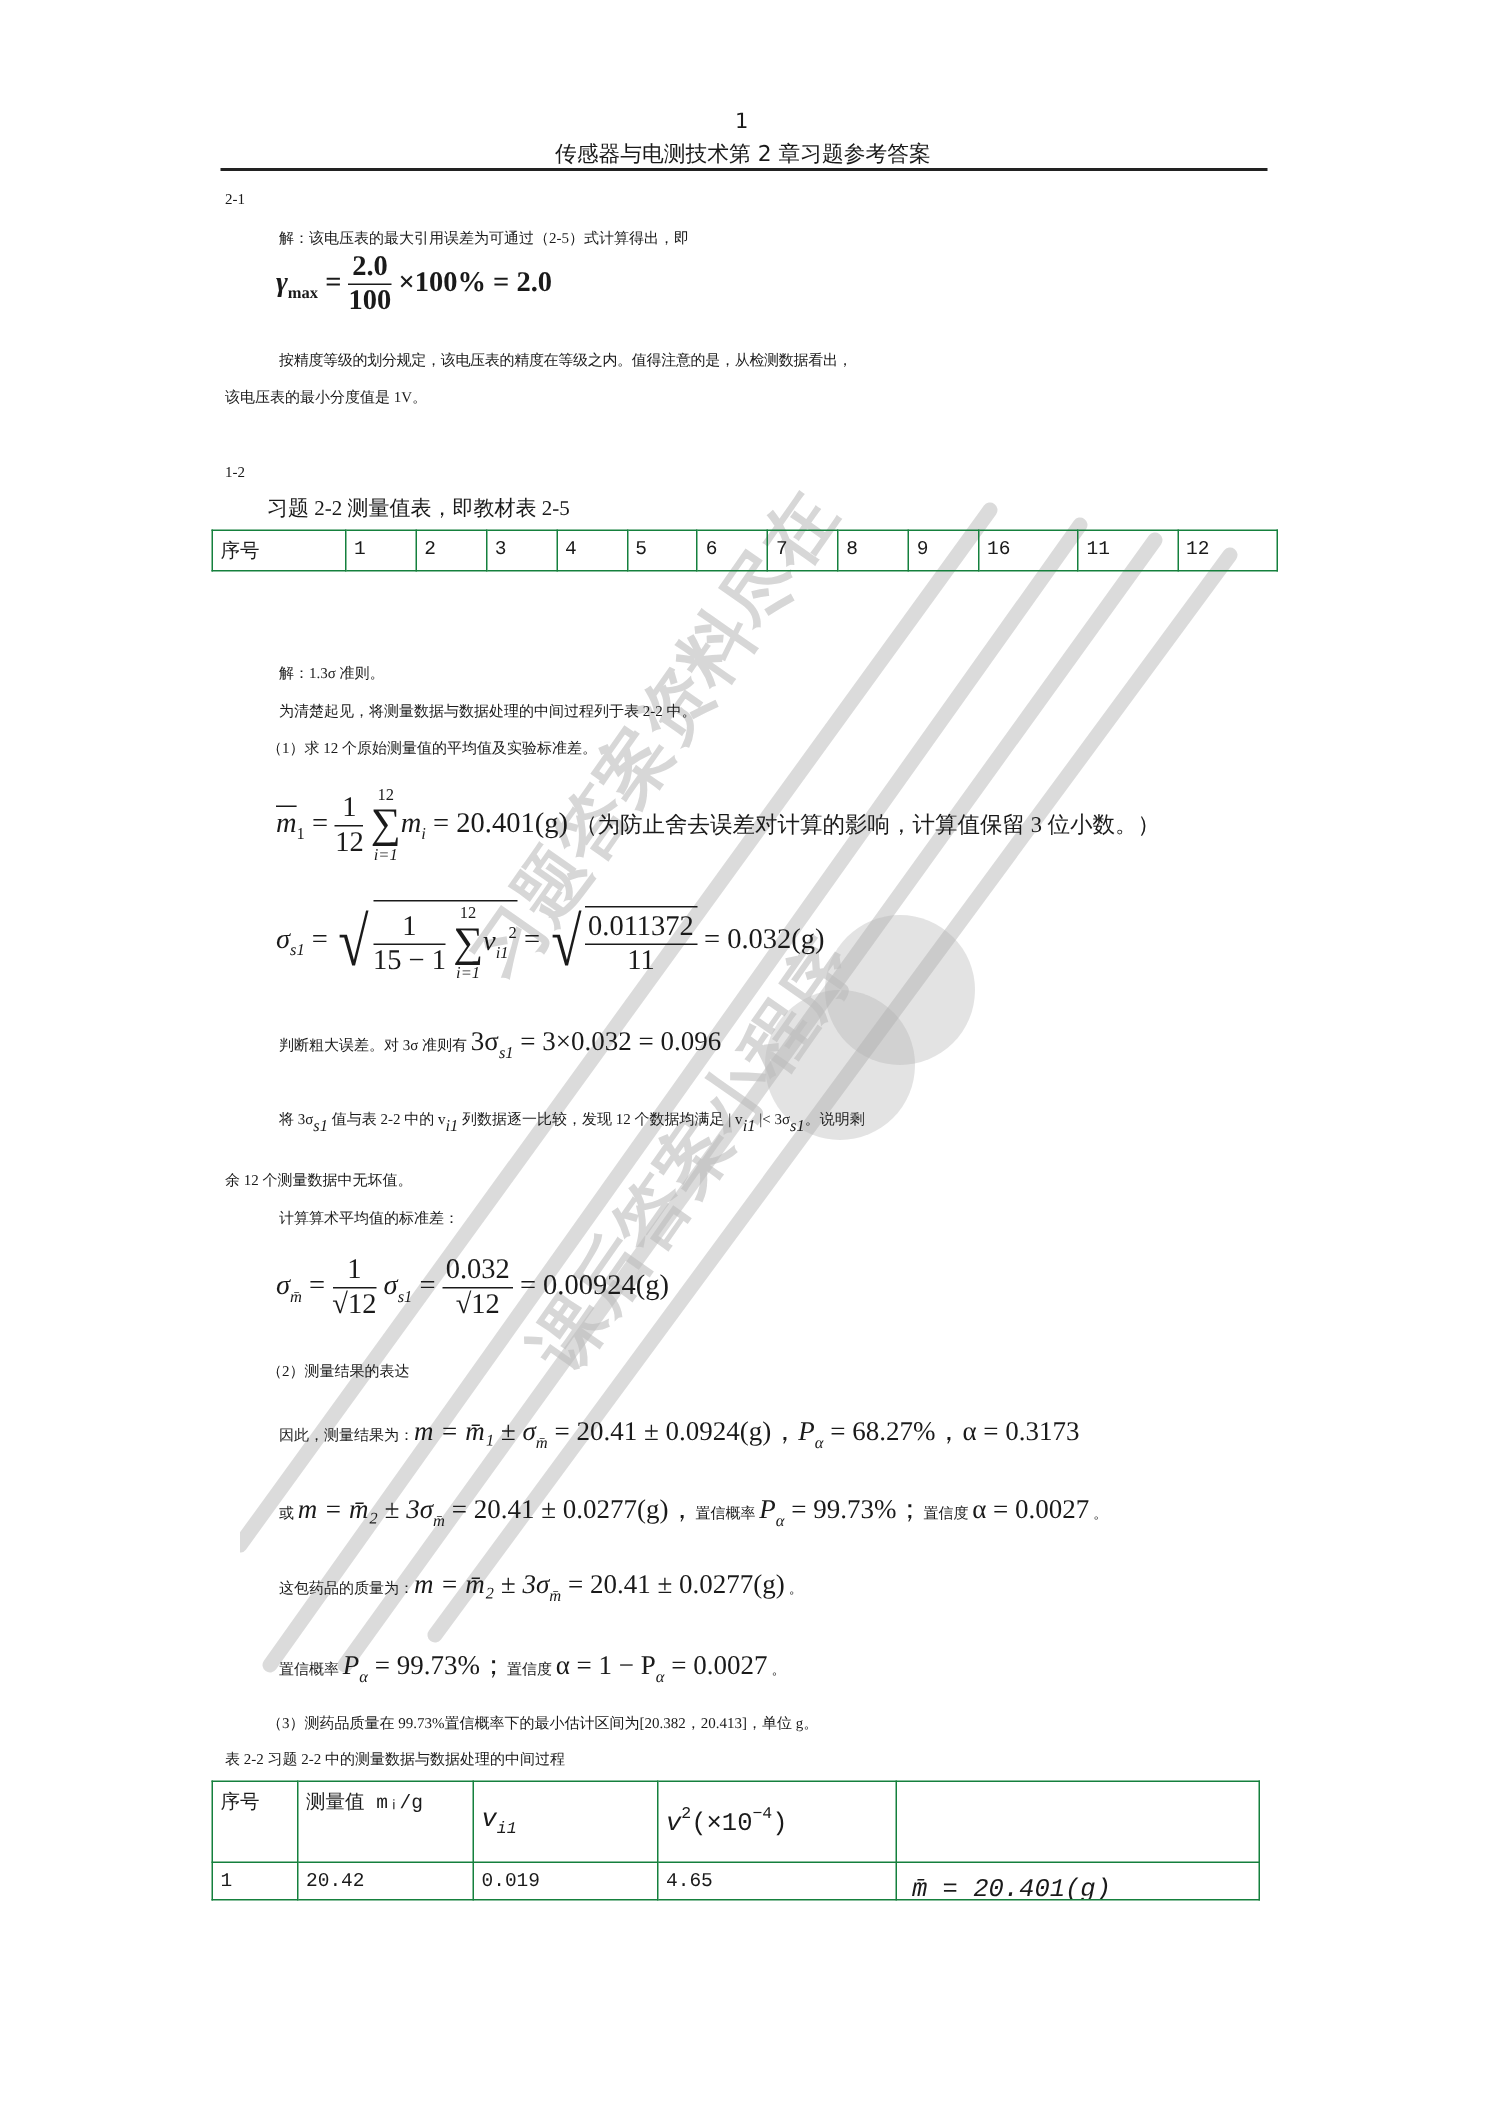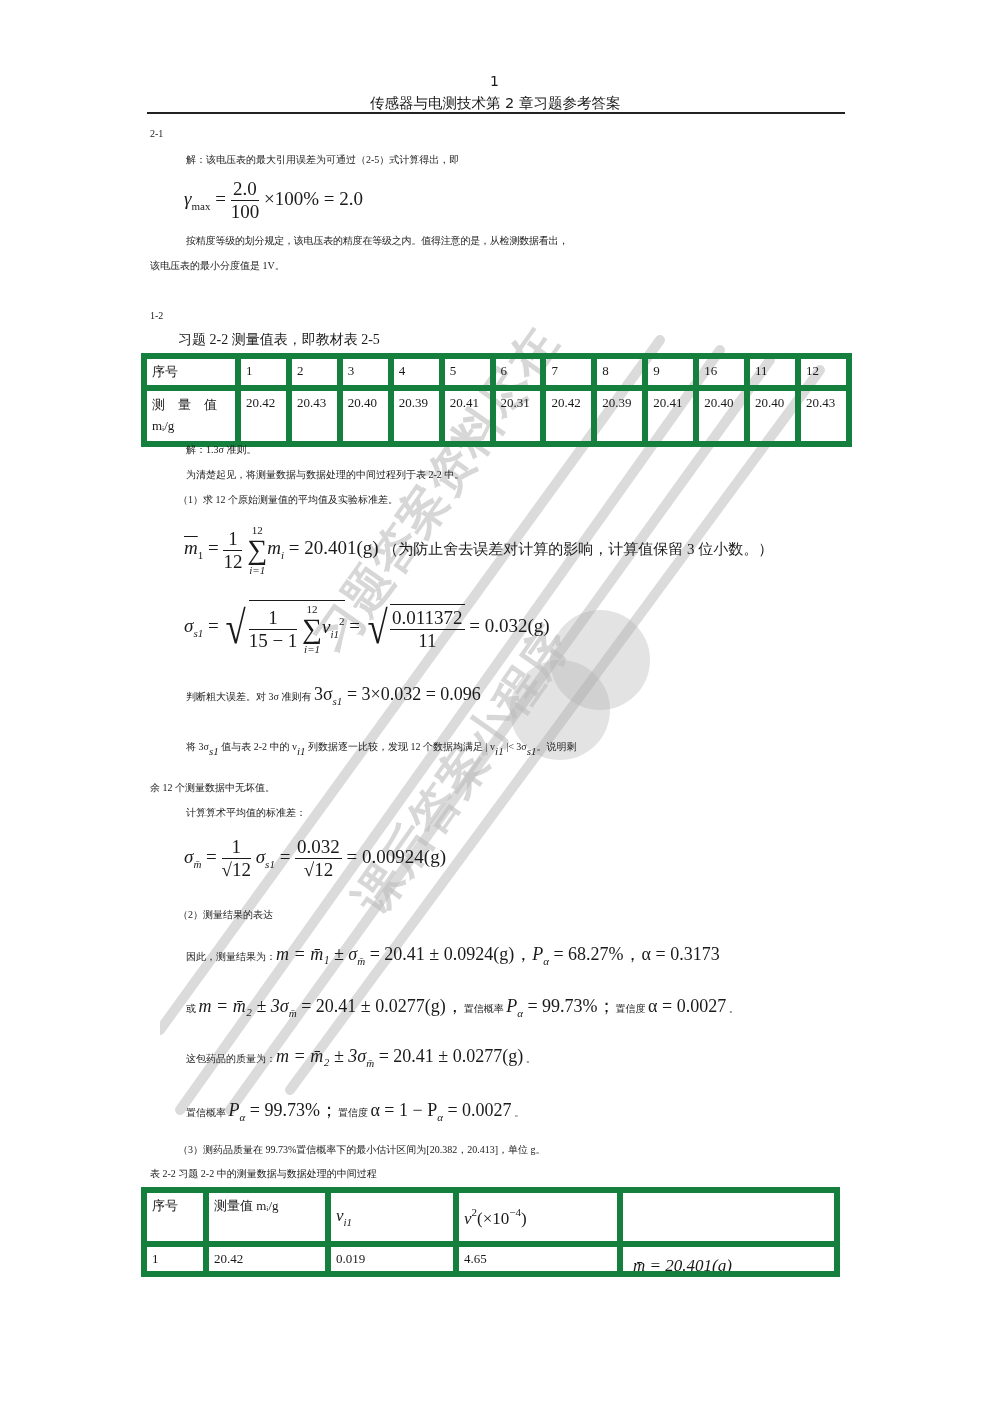--- a/index.html
+++ b/index.html
@@ -16,22 +16,22 @@
   .frac .num { display:block; border-bottom:1.3px solid #1a1a1a; padding:0 2px; line-height:22px; }
   .frac .den { display:block; line-height:22px; }
   .ovl { text-decoration:overline; }
   .sigma-sum { display:inline-block; vertical-align:middle; text-align:center; line-height:12px; }
   .sigma-sum .lim { display:block; font-size:11px; }
   .sigma-sum .sym { display:block; font-size:28px; line-height:28px; }
   .sqrt { display:inline-block; vertical-align:middle; }
   .sqrt .rad { font-size:46px; line-height:46px; vertical-align:middle; display:inline-block; transform:scaleX(0.8); }
   .sqrt .body { display:inline-block; vertical-align:middle; border-top:1.3px solid #1a1a1a; padding-top:2px; }
   table.t1, table.t2 { border-collapse:collapse; position:absolute; }
-  table.t1 td, table.t2 td { border:6px solid #15803d; font-size:13px; vertical-align:top; padding:4px 5px;
-       font-family:Liberation Serif, serif; }
+  table.t1 td, table.t2 td { border:1px solid #15803d; font-size:13px; vertical-align:top; padding:4px 5px;
+       font-family:Liberation Mono, monospace; }
   .watermark { position:absolute; left:160px; top:330px; width:700px; height:800px; pointer-events:none; }
 </style>
 </head>
 <body>
 
 <div class="watermark">
   <svg width="700" height="800" viewBox="0 0 700 800">
     <g opacity="0.35" stroke="#9a9a9a" stroke-width="10" stroke-linecap="round">
       <line x1="20" y1="780" x2="560" y2="20"></line>
       <line x1="70" y1="780" x2="610" y2="30"></line>
@@ -45,21 +45,21 @@
   <div class="abs sans" style="left:180px; top:560px; font-size:48px; font-weight:bold; color:#bdbdbd; opacity:0.6; transform:rotate(-55deg); transform-origin:left top; white-space:nowrap;">课后答案小程序</div>
 </div>
 
 <div class="abs sans" style="left:490px; top:73px; font-size:14px;">1</div>
 <div class="abs sans txt" style="left:370px; top:93px; font-size:14.5px;">传感器与电测技术第 2 章习题参考答案</div>
 <div class="abs" style="left:147px; top:112px; width:698px; height:2px; background:#222;"></div>
 
 <div class="abs txt" style="left:150px; top:124px;">2-1</div>
 <div class="abs txt" style="left:186px; top:150px;">解：该电压表的最大引用误差为可通过（2-5）式计算得出，即</div>
 
-<div class="abs math" style="left:184px; top:178px;">
+<div class="abs math" style="left:184px; top:167px;font-weight:bold;">
   <span class="it">γ</span><span class="sub">max</span>
   <span> = </span>
   <span class="frac">
     <span class="num">2.0</span>
     <span class="den">100</span>
   </span>
   <span>×100% = 2.0</span>
 </div>
 
 <div class="abs txt" style="left:186px; top:231px; letter-spacing:-0.2px;">按精度等级的划分规定，该电压表的精度在等级之内。值得注意的是，从检测数据看出，</div>
@@ -77,38 +77,20 @@
     <td>3</td>
     <td>4</td>
     <td>5</td>
     <td>6</td>
     <td>7</td>
     <td>8</td>
     <td>9</td>
     <td>16</td>
     <td>11</td>
     <td>12</td>
-  </tr>
-  <tr style="height:52px;">
-    <td>
-      <div style="line-height:20px;">测　量　值</div>
-      <div style="line-height:22px;">mᵢ/g</div>
-    </td>
-    <td>20.42</td>
-    <td>20.43</td>
-    <td>20.40</td>
-    <td>20.39</td>
-    <td>20.41</td>
-    <td>20.31</td>
-    <td>20.42</td>
-    <td>20.39</td>
-    <td>20.41</td>
-    <td>20.40</td>
-    <td>20.40</td>
-    <td>20.43</td>
   </tr>
 </tbody>
   </table>
 
 <div class="abs txt" style="left:186px; top:440px;">解：1.3σ 准则。</div>
 <div class="abs txt" style="left:186px; top:465px;">为清楚起见，将测量数据与数据处理的中间过程列于表 2-2 中。</div>
 <div class="abs txt" style="left:178px; top:490px;">（1）求 12 个原始测量值的平均值及实验标准差。</div>
 
 <div class="abs math" style="left:184px; top:524px;">
   <span class="it ovl">m</span><span class="sub">1</span>

